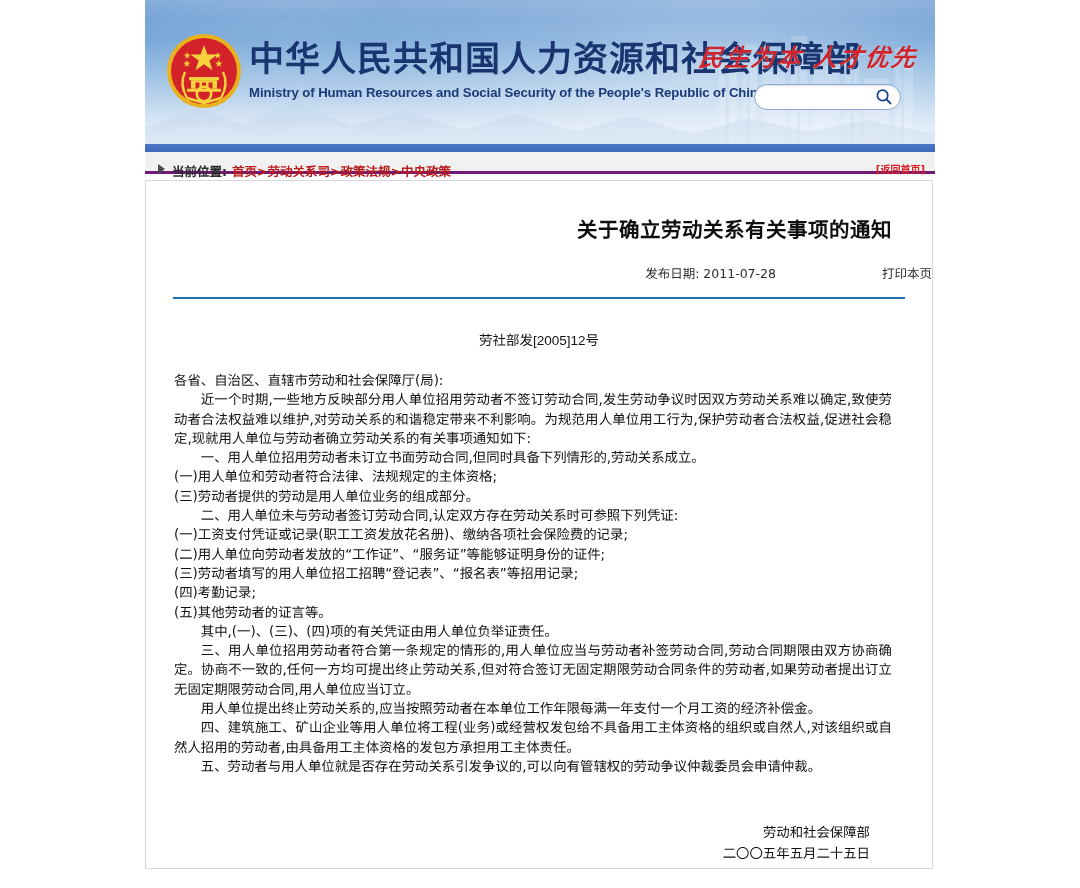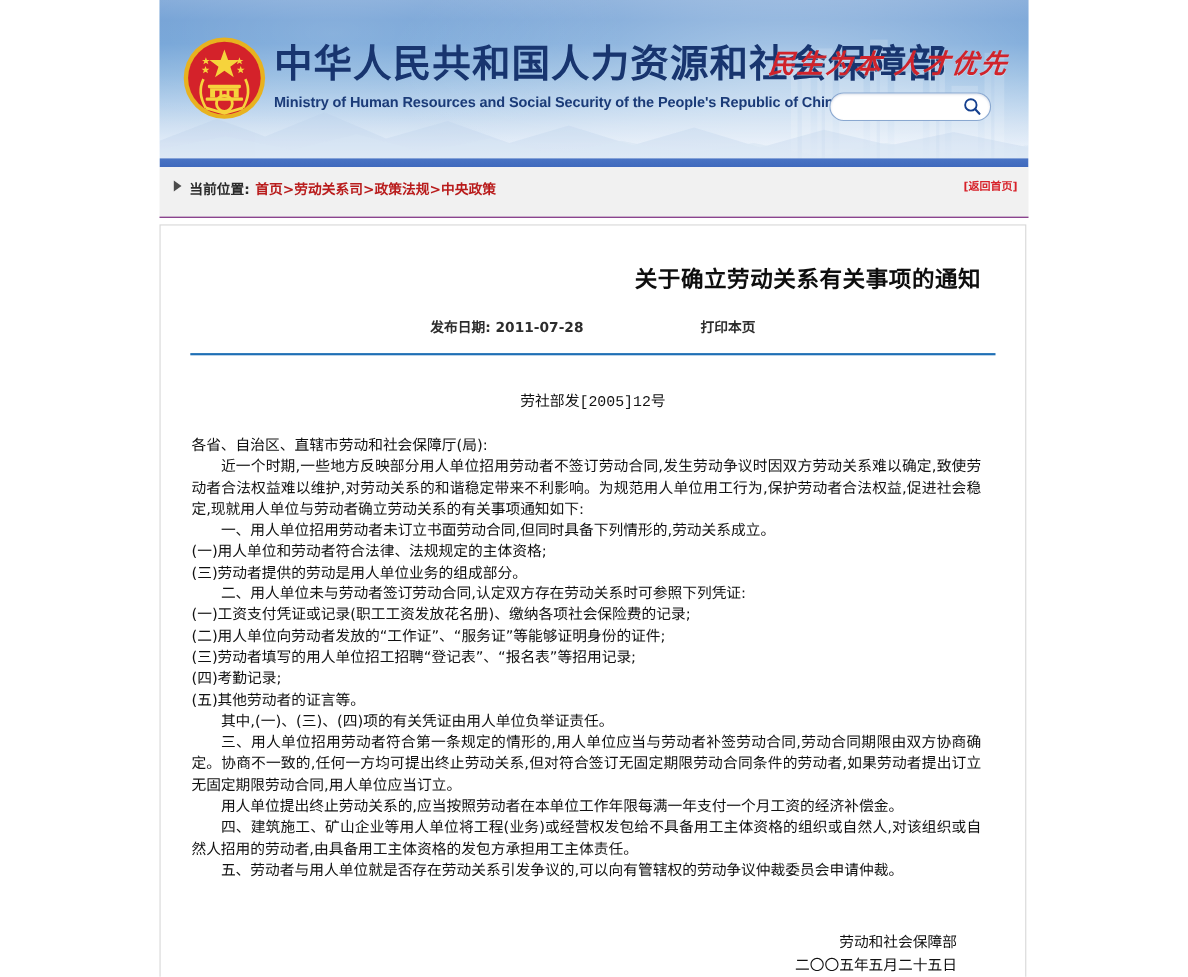--- a/index.html
+++ b/index.html
@@ -160,23 +160,23 @@
     background: transparent;
     border: 0;
     padding: 0;
     cursor: pointer;
   }
 
   
   .crumbbar {
     position: relative;
     width: 790px;
-    height: 46px;
+    height: 22px;
     background: #f1f1f1;
-    border-bottom: 1px solid #701a75;
+    border-bottom: 3px solid #701a75;
     box-sizing: border-box;
   }
   .crumb-arrow {
     position: absolute;
     left: 13px;
     top: 12px;
     width: 0; height: 0;
     border-left: 7px solid #4c4c4c;
     border-top: 5px solid transparent;
     border-bottom: 5px solid transparent;
@@ -232,45 +232,44 @@
     font-size: 20.5px;
     font-weight: 700;
     color: #0e0e0e;
     letter-spacing: .5px;
   }
 
   .meta {
     margin: 20px 0 0 0;
     position: relative;
     height: 22px;
-    text-align: center;
+    text-align: right;
     font-family: "DejaVu Sans", "Liberation Sans", sans-serif;
     font-size: 12.5px;
     color: #2d2d2d;
-    font-weight: bold;
   }
   .meta-date { display: inline-block; }
   .meta-print {
     display: inline-block;
     margin-left: 102px;
     color: #2d2d2d;
     text-decoration: none;
     cursor: pointer;
   }
 
   .rule {
     margin: 12px 27px 0 27px;
     height: 2px;
     background: #1f6fb5;
   }
 
   .docnum {
     margin-top: 30px;
     text-align: center;
-    font-family: Liberation Mono, monospace;
+    font-family: Liberation Sans, sans-serif;
     font-size: 13.5px;
     color: #111;
   }
 
   .body {
     margin: 22px 28px 0 28px;
     font-family: "DejaVu Sans", "Liberation Sans", sans-serif;
     font-size: 13.4px;
     line-height: 19.3px;
     color: #111111;

